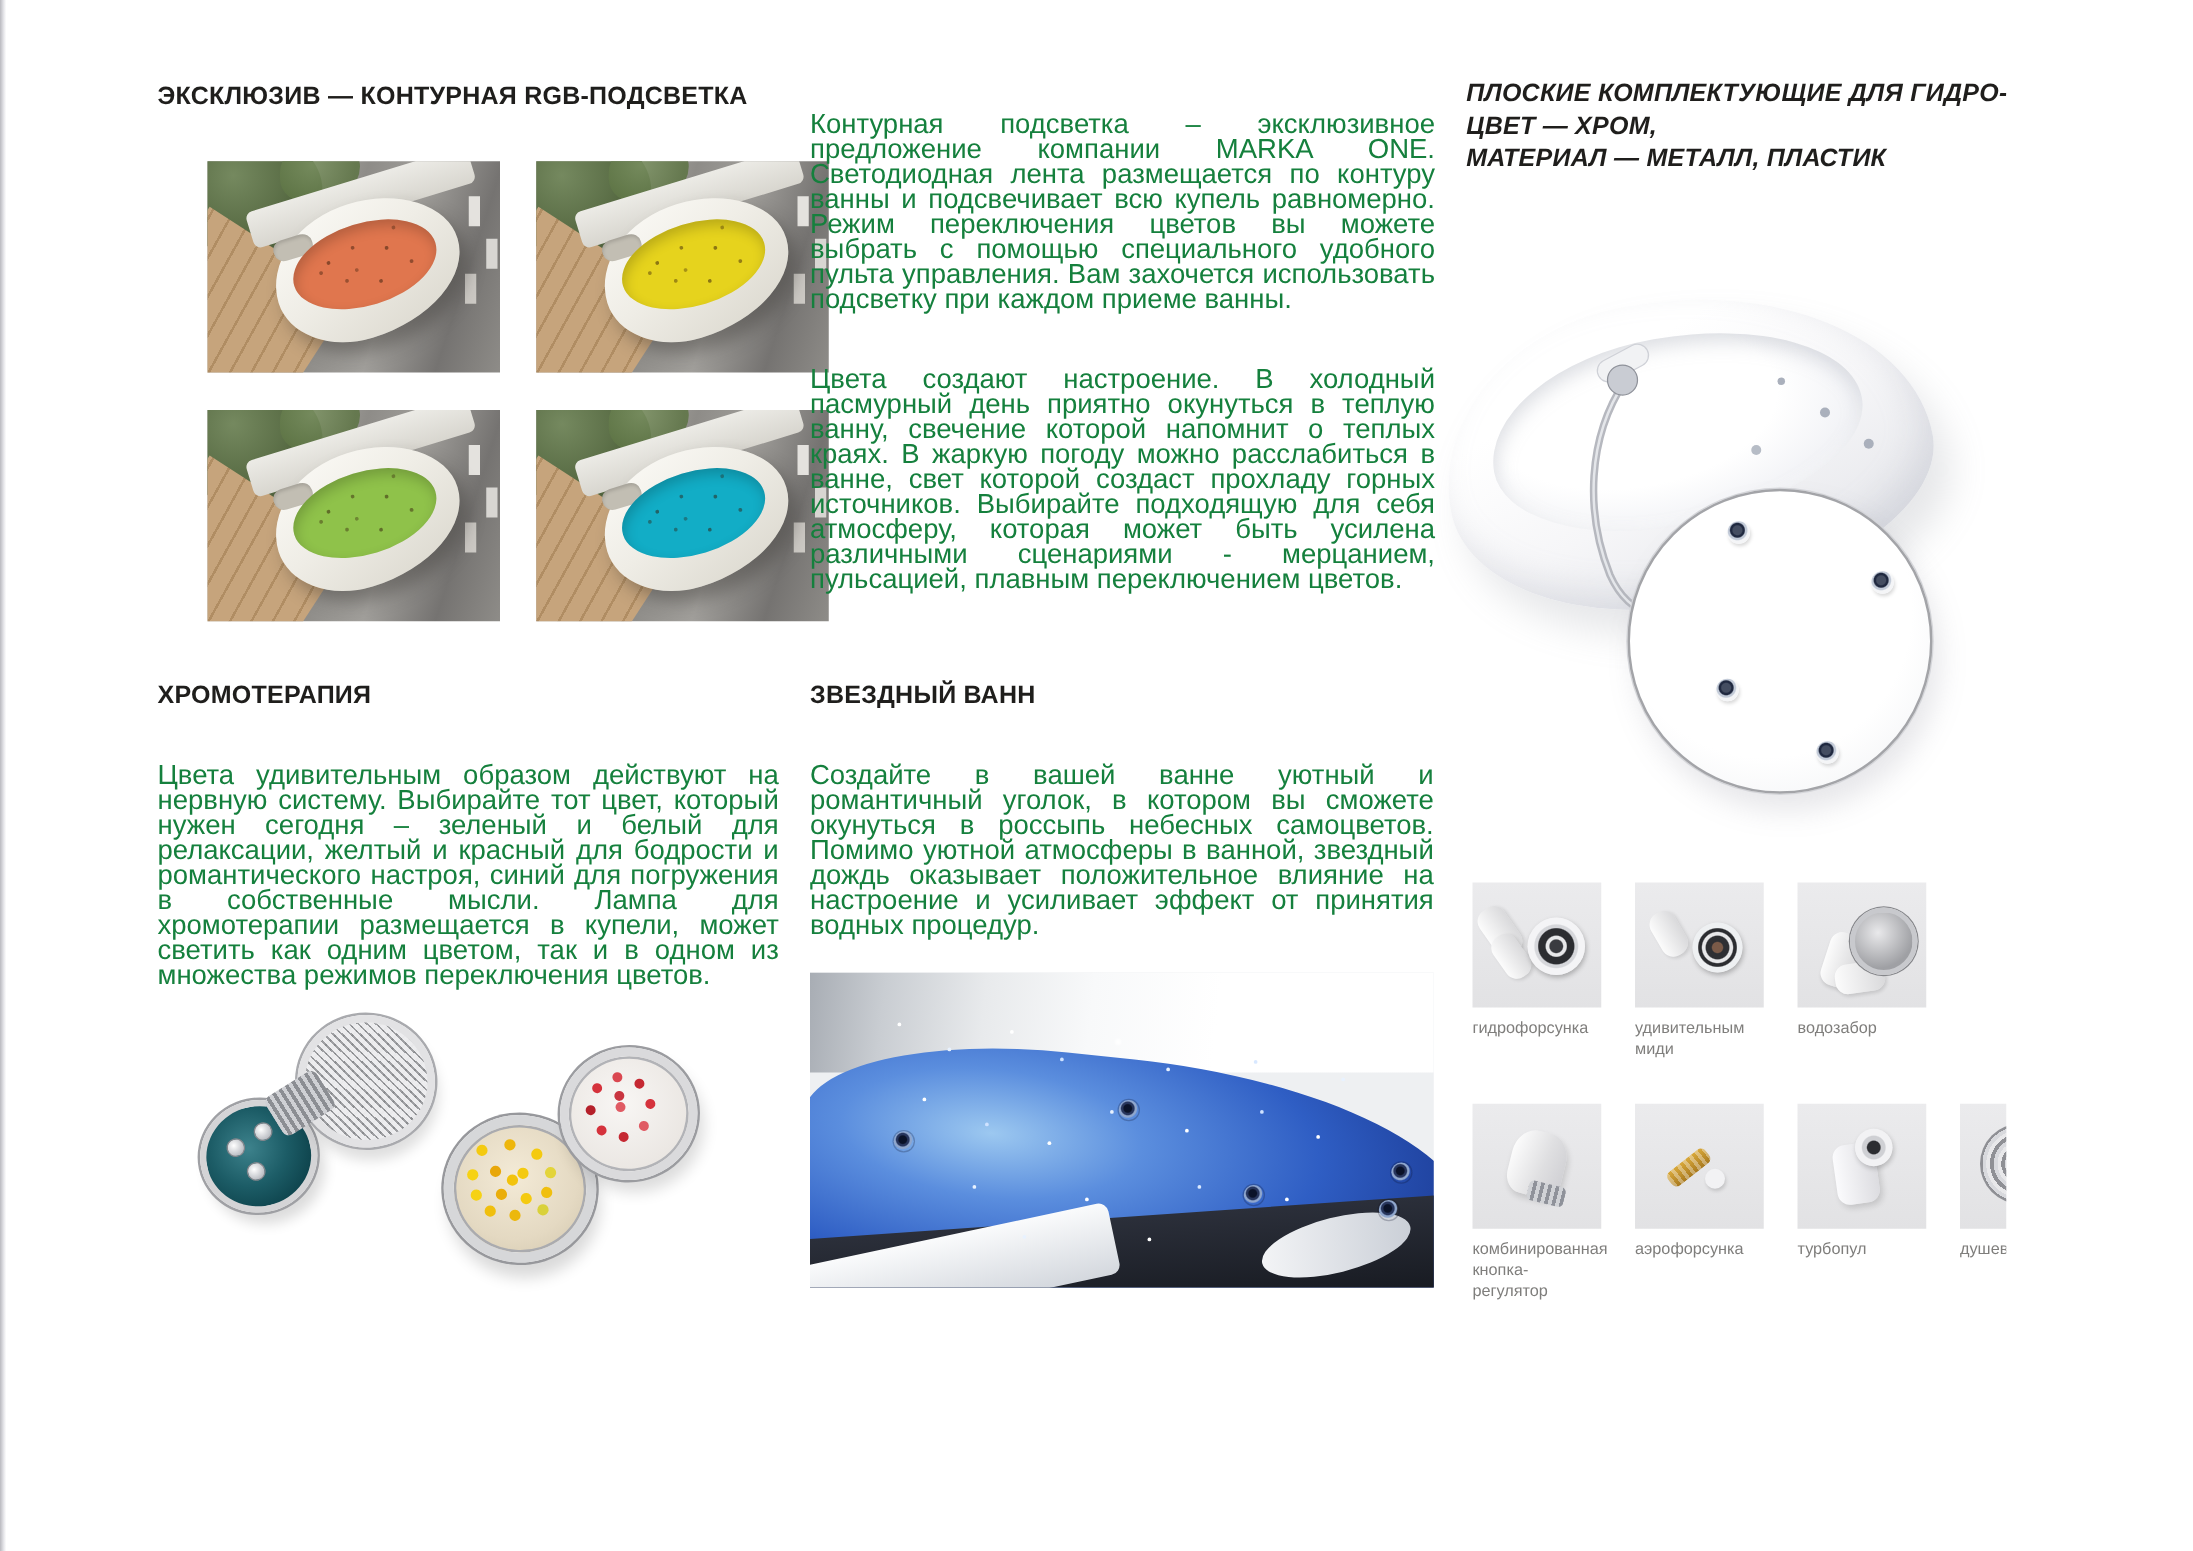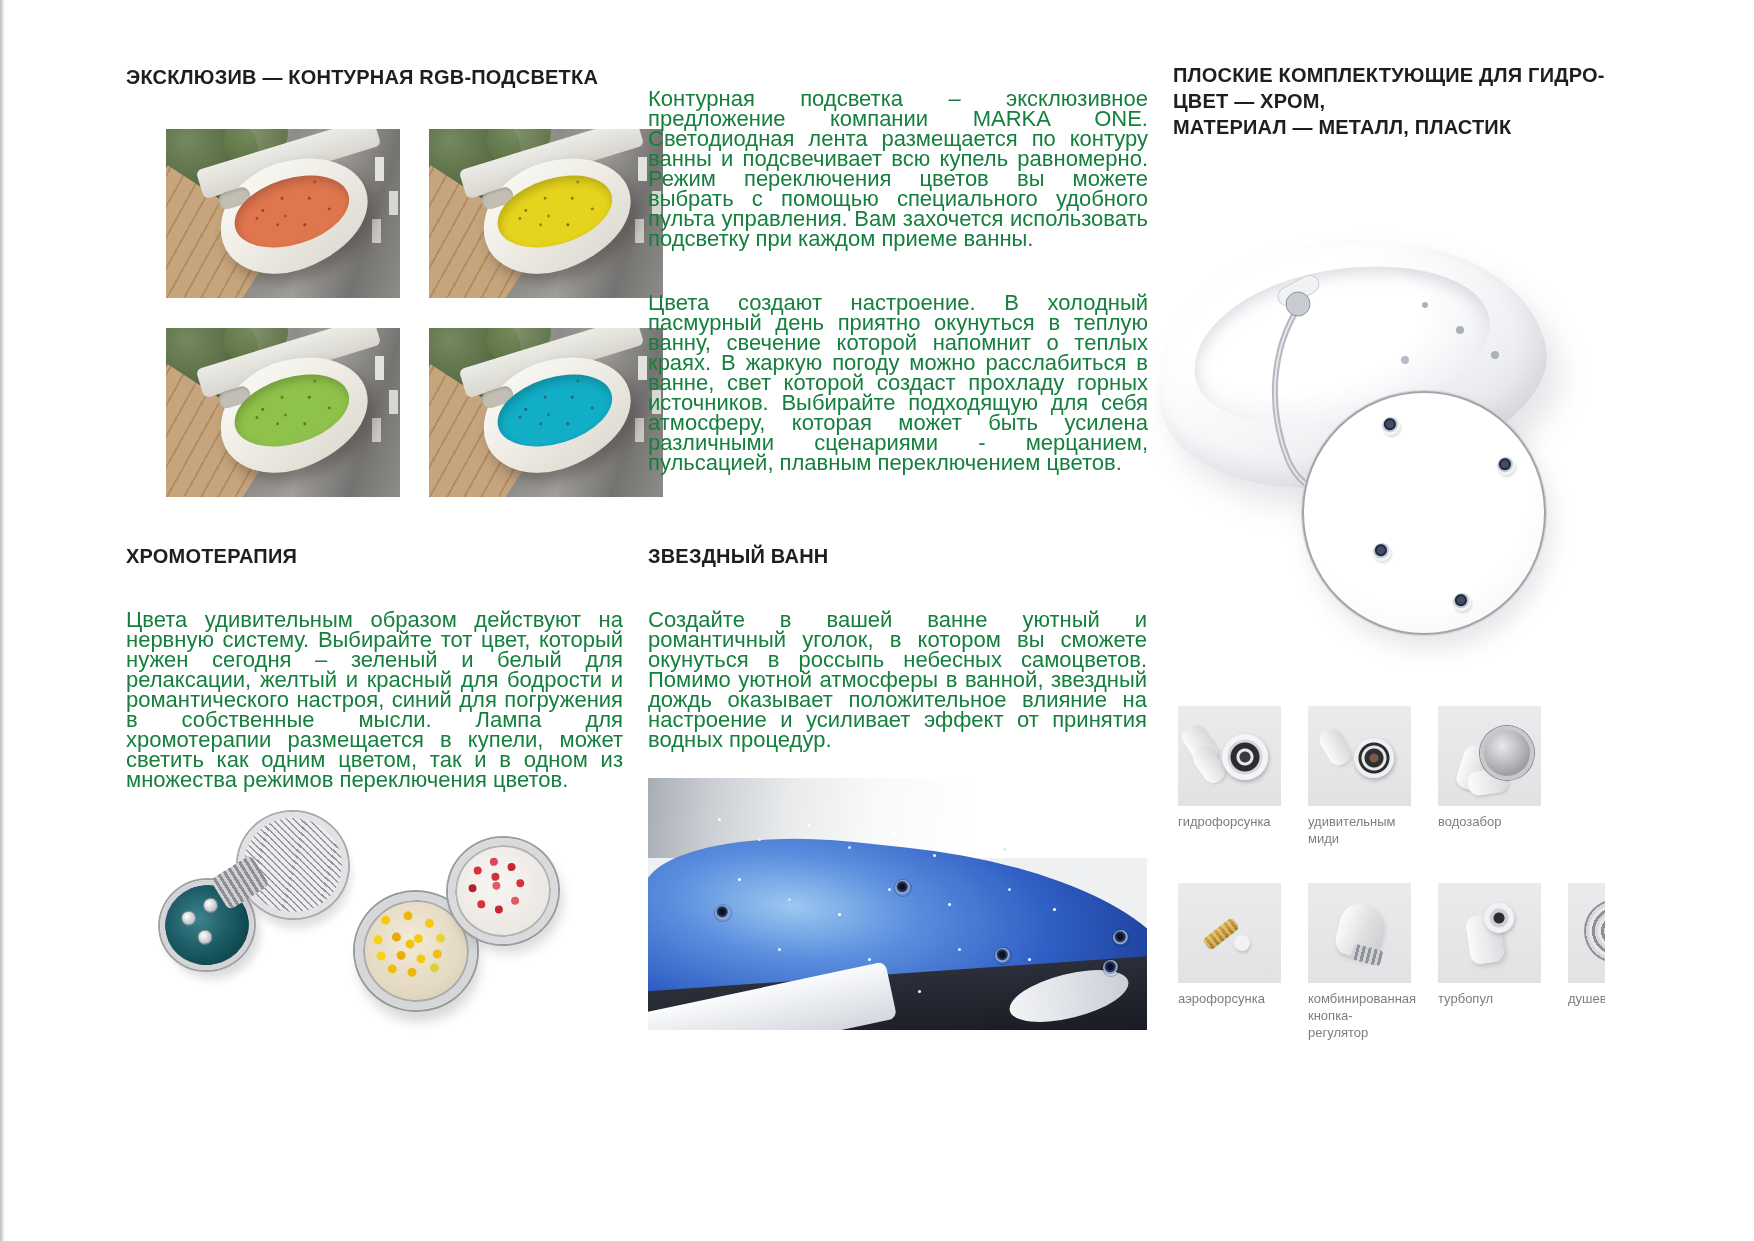--- a/index.html
+++ b/index.html
@@ -3,21 +3,21 @@
 <meta charset="utf-8">
 <style>
   html,body{margin:0;padding:0;background:#ffffff;}
   .page{position:relative;width:1605px;height:1241px;background:#ffffff;overflow:hidden;
         font-family:"Liberation Sans","DejaVu Sans",sans-serif;color:#413f3e;}
   .edge-strip{position:absolute;left:0;top:0;width:5px;height:100%;
         background:linear-gradient(to right,#b9b9bf,#e6e6ea 60%,#ffffff);}
   h2.h{position:absolute;margin:0;font-size:20px;font-weight:700;color:#1f1e1c;letter-spacing:.2px;}
   .body-p{position:absolute;margin:0;font-size:22px;line-height:20px;text-align:justify;color:#15803d;}
   .right-head{position:absolute;left:1173px;top:62px;width:500px;font-size:20px;line-height:26px;
-        font-weight:700;color:#1f1e1c;letter-spacing:.2px;}
+        font-weight:700;color:#1f1e1c;letter-spacing:.2px;font-style:italic;}
   .pagenum{position:absolute;left:1710px;top:1170px;font-size:16px;color:#9c9b9b;}
 
   
   .rgbp{position:absolute;width:234px;height:169px;overflow:hidden;
         background:linear-gradient(108deg,#97958f 0%,#b5b3ad 22%,#8e8c88 45%,#a19f9b 62%,#757371 82%,#8e8c88 100%);}
   .rgbp .plant{position:absolute;left:-18px;top:-22px;width:110px;height:95px;border-radius:45% 55% 60% 40%;
         background:radial-gradient(circle at 35% 35%,#71875a 0%,#4d6238 55%,#3c4f2c 100%);opacity:.92;}
   .rgbp .plant2{position:absolute;left:58px;top:-18px;width:64px;height:52px;border-radius:55% 45% 60% 40%;
         background:radial-gradient(circle at 40% 40%,#7b9162 0%,#5d7444 70%);opacity:.85;}
   .rgbp .wood{position:absolute;left:-50px;bottom:-42px;width:135px;height:150px;transform:rotate(33deg);
@@ -307,31 +307,31 @@
           <i class="t-pipe" style="left:22px;top:40px;width:26px;height:44px;transform:rotate(18deg);"></i>
           <i class="t-pipe" style="left:30px;top:64px;width:40px;height:24px;transform:rotate(-8deg);"></i>
           <i class="t-face f-mesh"></i>
         </div>
         <figcaption>водозабор</figcaption>
       </figure>
     </div>
     <div class="comp-row row2">
       <figure class="tile">
         <div class="tile-img">
+          <i class="t-knob"></i>
+          <i class="t-knob-base"></i>
+        </div>
+        <figcaption>комбинированная кнопка-регулятор</figcaption>
+      </figure>
+      <figure class="tile">
+        <div class="tile-img">
           <i class="t-gold"></i>
           <i class="t-tip"></i>
         </div>
         <figcaption>аэрофорсунка</figcaption>
-      </figure>
-      <figure class="tile">
-        <div class="tile-img">
-          <i class="t-knob"></i>
-          <i class="t-knob-base"></i>
-        </div>
-        <figcaption>комбинированная кнопка-регулятор</figcaption>
       </figure>
       <figure class="tile">
         <div class="tile-img">
           <i class="t-turbo-body"></i>
           <i class="t-turbo-top"></i>
         </div>
         <figcaption>турбопул</figcaption>
       </figure>
       <figure class="tile">
         <div class="tile-img">

